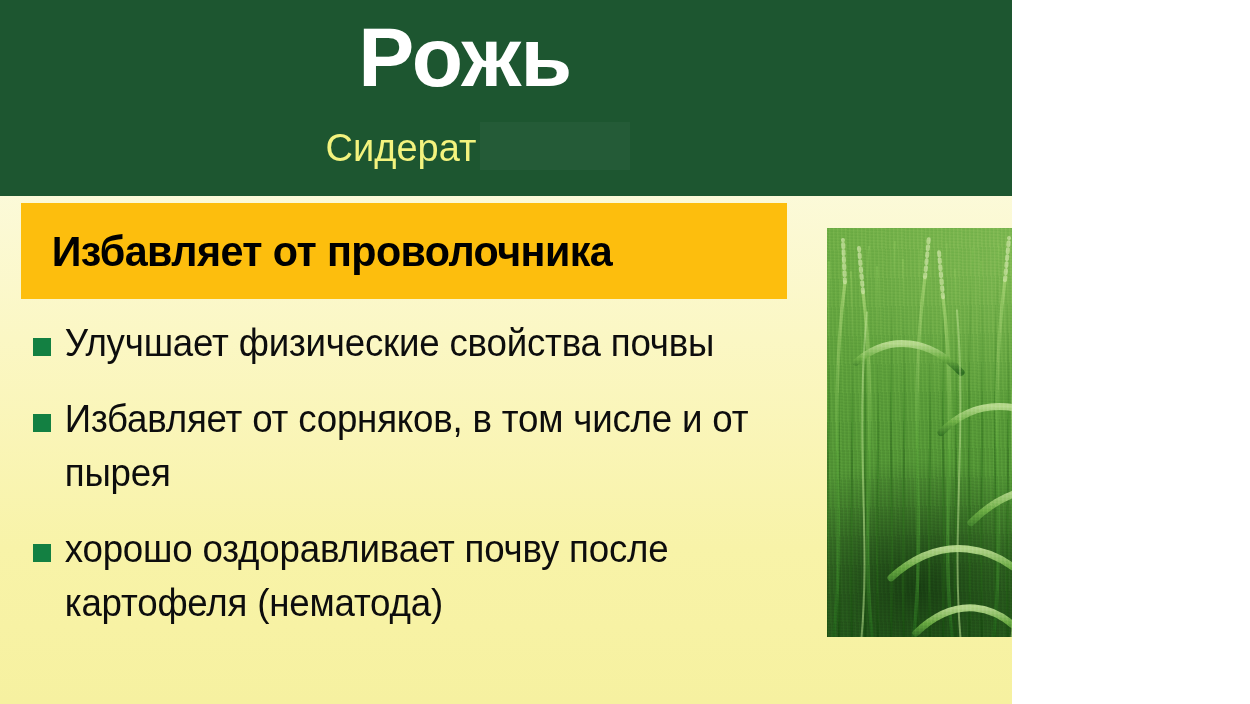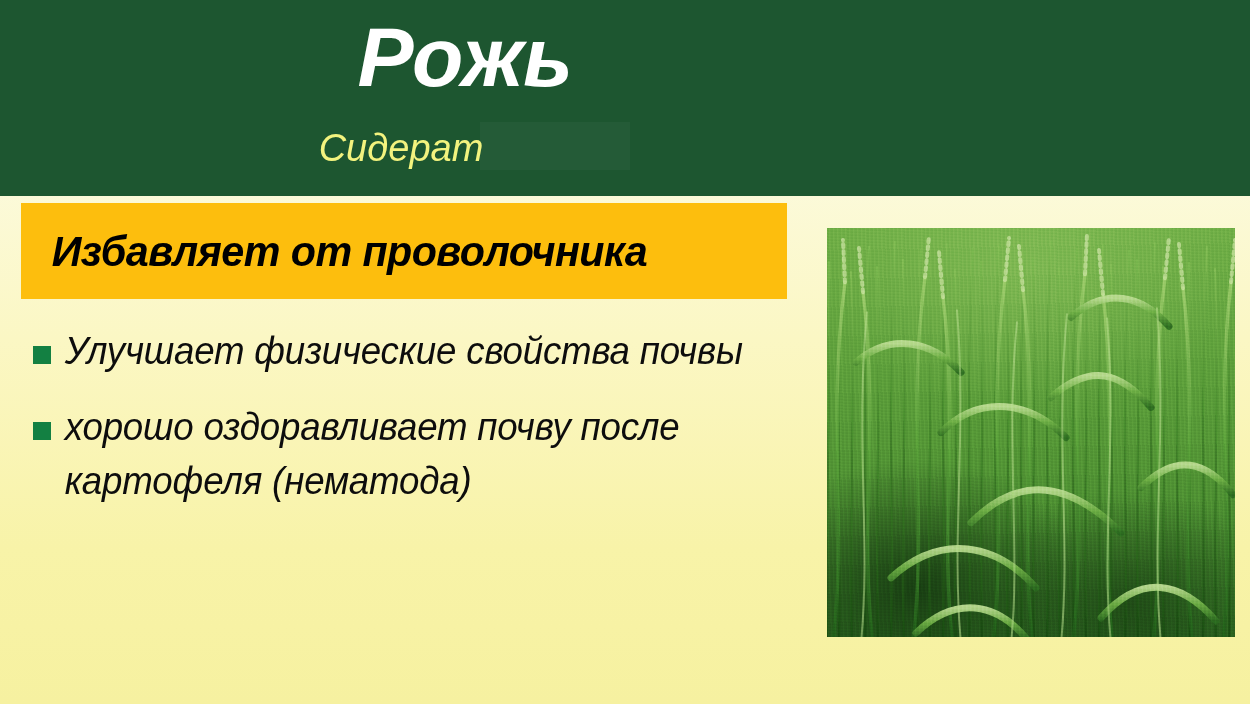--- a/index.html
+++ b/index.html
@@ -9,25 +9,24 @@
   }
   body {
     width: 1250px;
     height: 704px;
     overflow: hidden;
     font-family: "Liberation Sans", "DejaVu Sans", sans-serif;
   }
 
   .slide {
     position: relative;
-    width: 1250px;
+    width: 1012px;
     height: 704px;
     background: linear-gradient(to bottom, #fdfdf1 0%, #fcfbe2 18%, #fbf7c4 48%, #f8f3a8 78%, #f6f1a0 100%);
     overflow: hidden;
-    font-style: italic;
   }
 
   
   .header-band {
     position: absolute;
     left: 0;
     top: 0;
     width: 1250px;
     height: 196px;
     background: #1d5630;
@@ -89,21 +88,21 @@
     white-space: nowrap;
     font-family: "Liberation Sans Narrow", "Liberation Sans", "DejaVu Sans", sans-serif;
     transform: scaleX(0.96);
     transform-origin: left center;
   }
 
   
   .bullet-list {
     position: absolute;
     left: 30px;
-    top: 325px;
+    top: 317px;
     width: 790px;
   }
   .bullet-item {
     position: relative;
     display: block;
     margin-bottom: 22px;
   }
   .bullet-marker {
     position: absolute;
     left: 3px;
@@ -177,20 +176,24 @@
     <span class="gold-banner-text">Избавляет от проволочника</span>
   </div>
 
   <div class="bullet-list">
 
     <div class="bullet-item">
       <span class="bullet-marker"></span>
       <span class="bullet-text">Улучшает физические свойства почвы</span>
     </div>
 
+    <div class="bullet-item">
+      <span class="bullet-marker"></span>
+      <span class="bullet-text">Избавляет от сорняков, в том числе и от пырея</span>
+    </div>
 
     <div class="bullet-item">
       <span class="bullet-marker"></span>
       <span class="bullet-text">хорошо оздоравливает почву после картофеля (нематода)</span>
     </div>
 
   </div>
 
   <div class="photo-frame">
     <div class="photo-canvas"></div>

